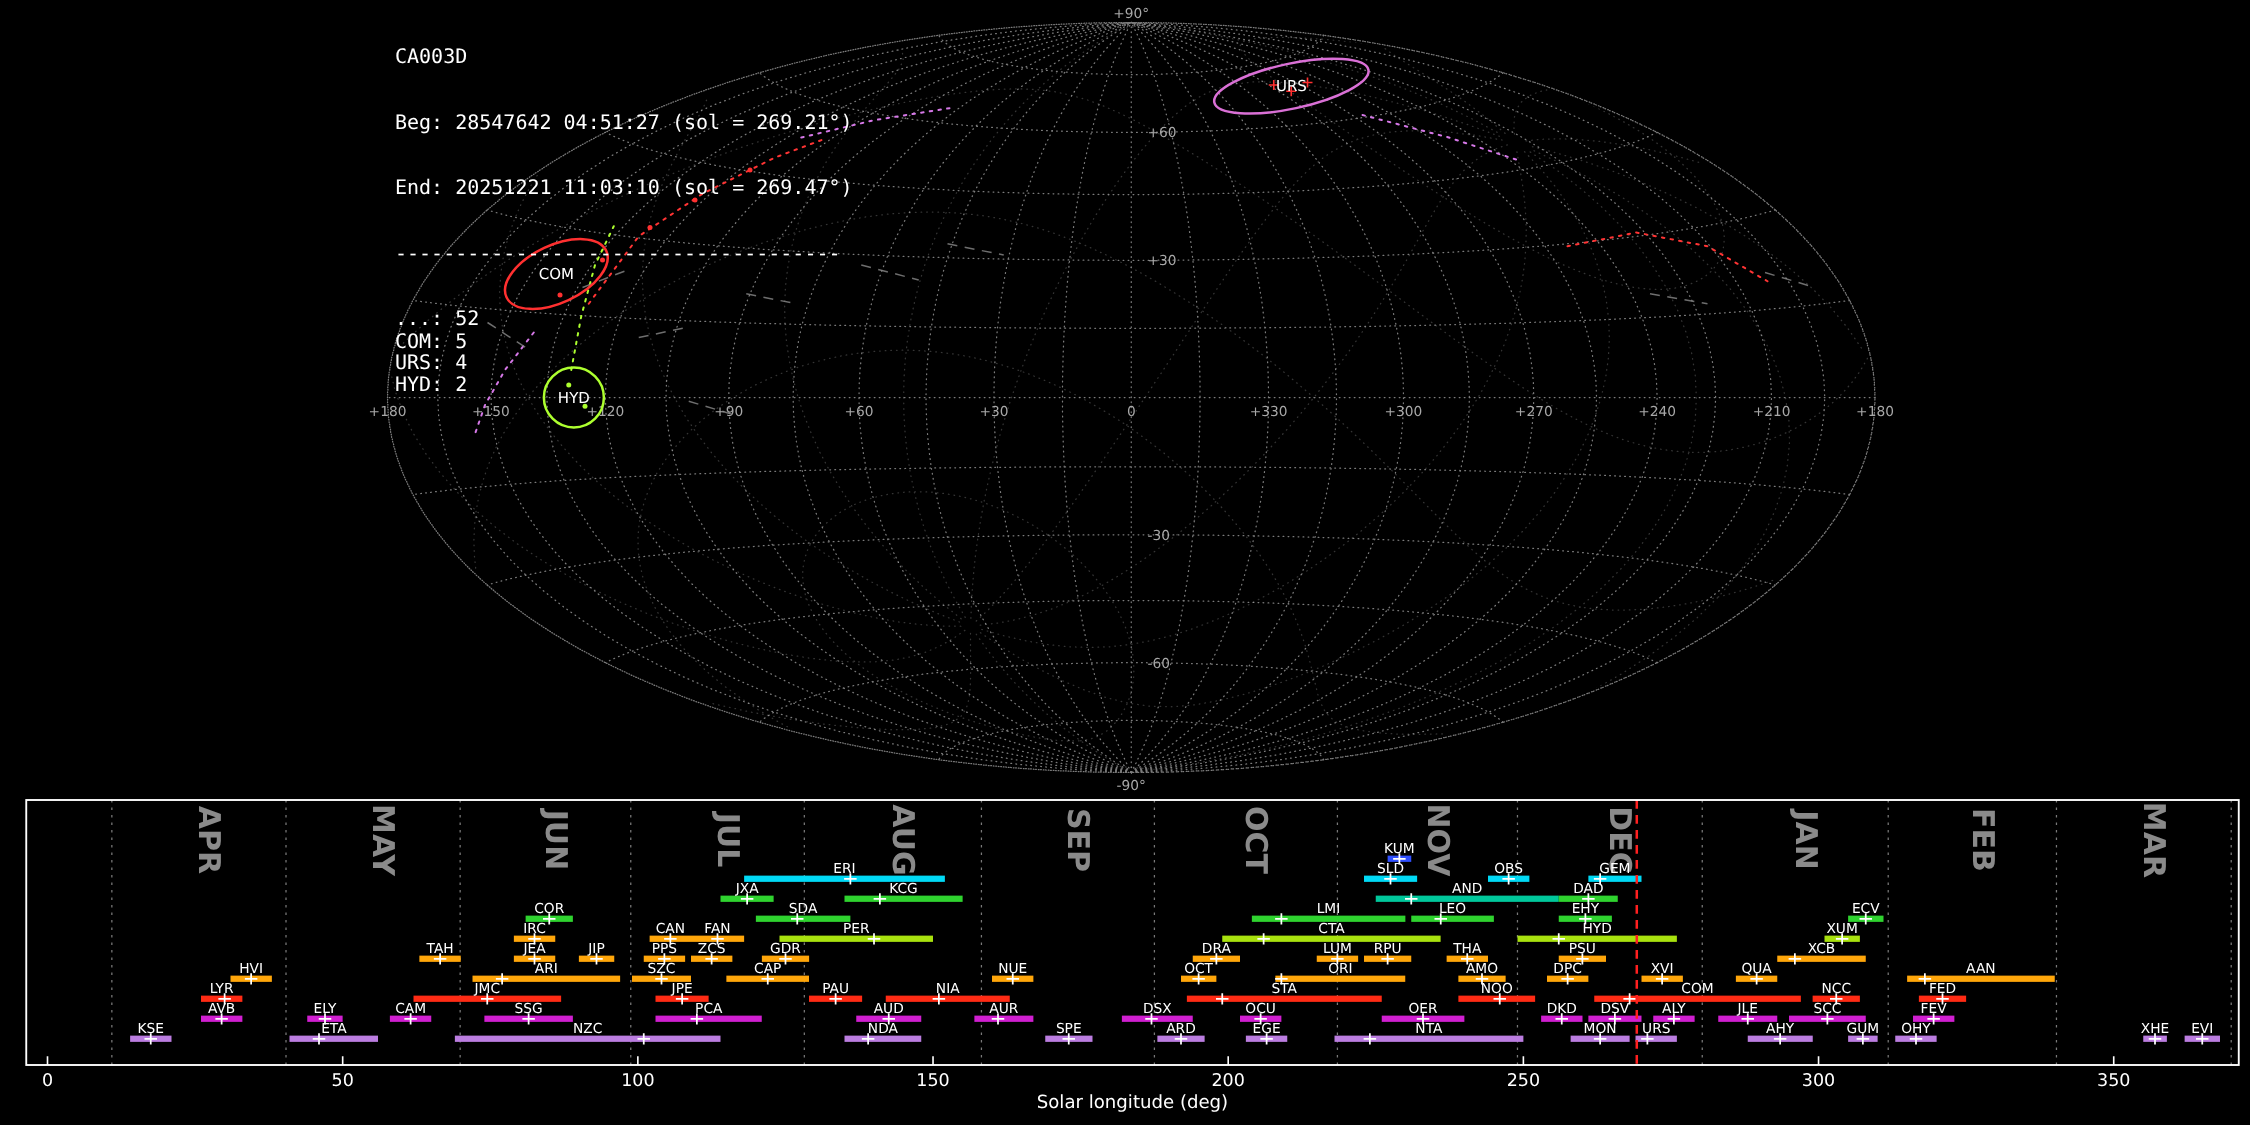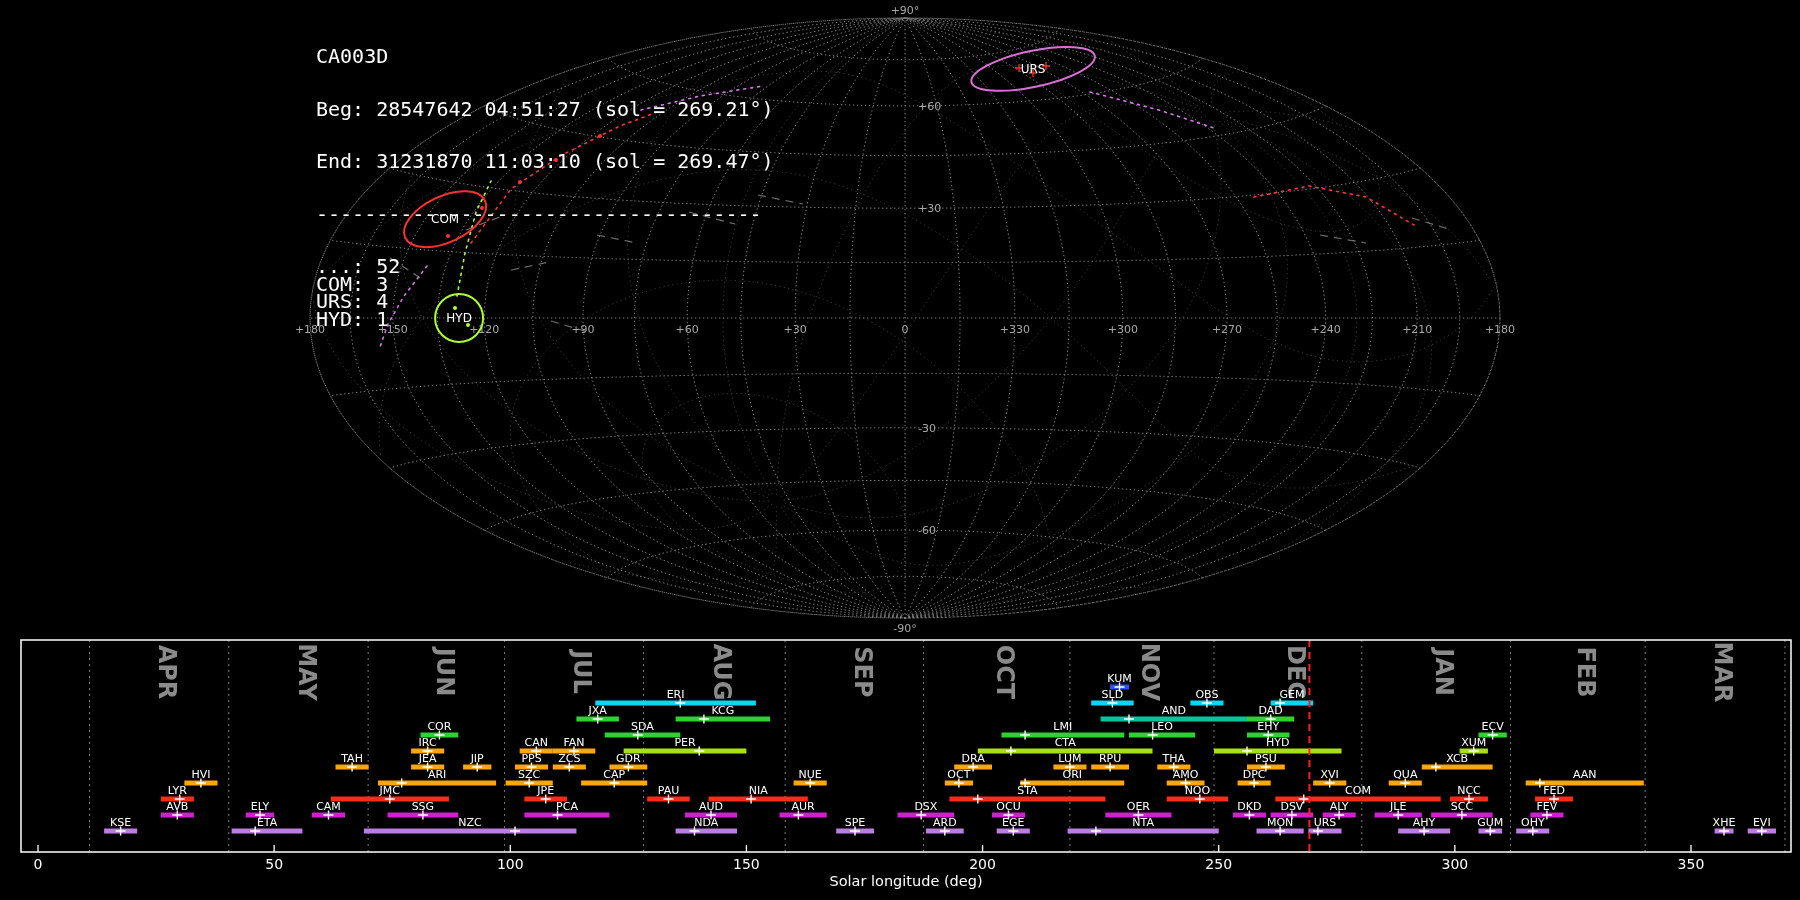--- a/index.html
+++ b/index.html
@@ -1,20 +1,20 @@
 <!DOCTYPE html>
 <html><head>
 <meta charset="utf-8">
 <style>
   html,body{margin:0;padding:0;background:#000;}
   body{width:1800px;height:900px;position:relative;overflow:hidden;font-family:"DejaVu Sans",sans-serif;}
   svg{position:absolute;top:0;left:0;}
   .info{
-    position:absolute;left:316px;top:13px;color:#fff;
-    font-family:"DejaVu Sans Mono",monospace;font-size:20px;line-height:17.5px;
+    position:absolute;left:316px;top:1px;color:#fff;
+    font-family:"DejaVu Sans Mono",monospace;font-size:16px;line-height:17.5px;
     white-space:pre;z-index:5;
   }
 </style>
 </head>
 <body>
 
 <svg id="plot" width="1800" height="900" viewBox="0 0 1800 900">
     <defs>
       <clipPath id="mapclip">
         <ellipse cx="905" cy="318" rx="593" ry="298"></ellipse>
@@ -617,16 +617,16 @@
       <text x="1454.8400000000001" y="869" fill="#fff" font-size="14" text-anchor="middle" font-family="&quot;DejaVu Sans&quot;,sans-serif">300</text>
       <line x1="1690.98" y1="845" x2="1690.98" y2="852" stroke="#fff" stroke-width="1.3"></line>
       <text x="1690.98" y="869" fill="#fff" font-size="14" text-anchor="middle" font-family="&quot;DejaVu Sans&quot;,sans-serif">350</text>
       <text x="906" y="886" fill="#fff" font-size="14.5" text-anchor="middle" font-family="&quot;DejaVu Sans&quot;,sans-serif">Solar longitude (deg)</text>
     </g>
   </svg>
 
 <div class="info">
   <div>CA003D</div>
   <div>Beg: 28547642 04:51:27 (sol = 269.21°)</div>
-  <div>End: 31231870 11:03:10 (sol = 269.47°)</div>
+  <div>End: 20251221 11:03:10 (sol = 269.47°)</div>
   <div>-------------------------------------</div>
-  <div id="counts"><div>...: 52</div><div>COM: 3</div><div>URS: 4</div><div>HYD: 1</div></div>
+  <div id="counts"><div>...: 52</div><div>COM: 5</div><div>URS: 4</div><div>HYD: 2</div></div>
 </div>
 
 </body></html>

